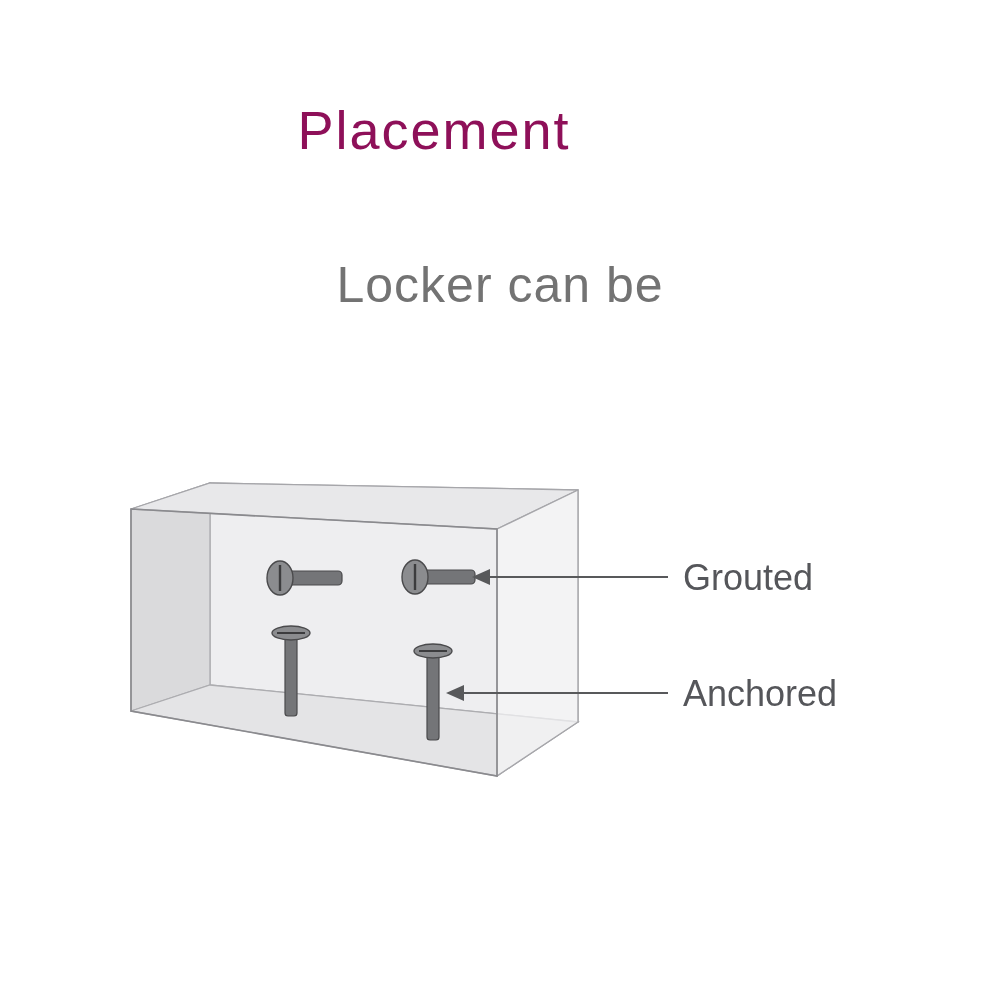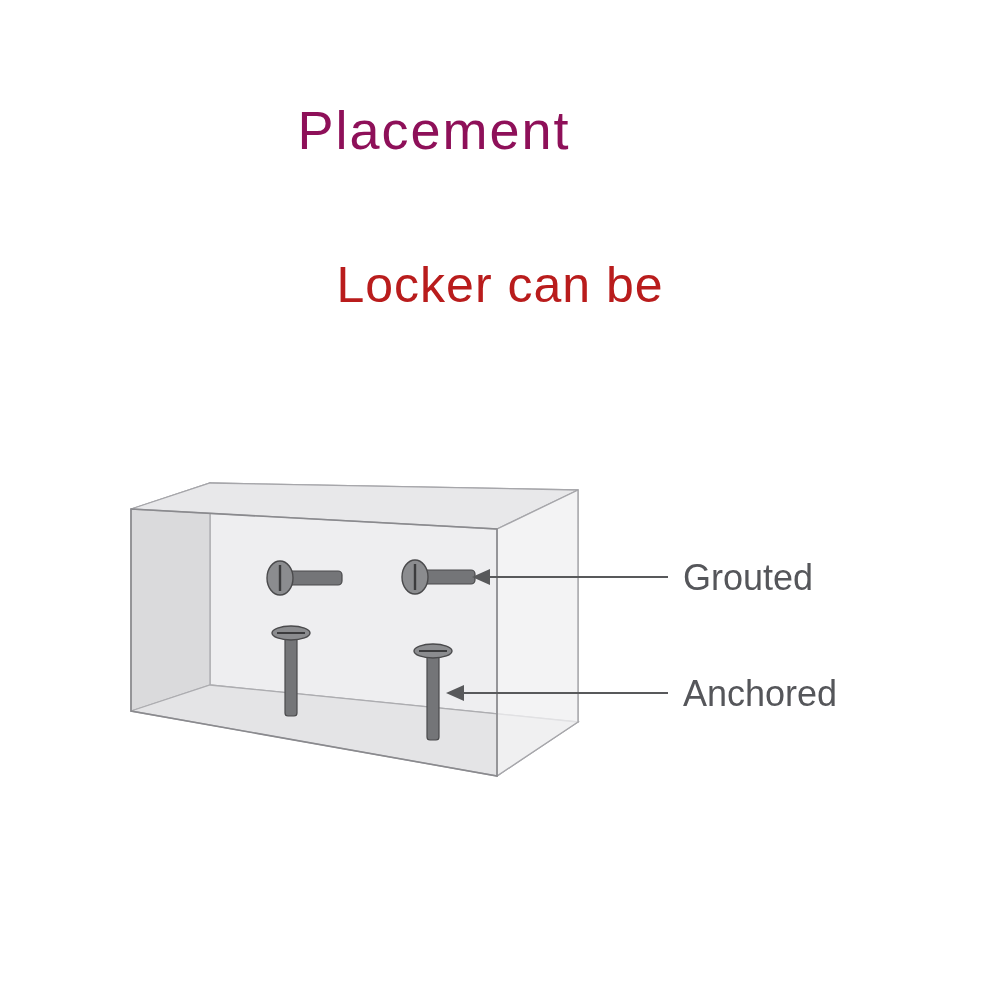--- a/index.html
+++ b/index.html
@@ -9,21 +9,21 @@
     background: #ffffff; overflow: hidden;
   }
   .title {
     position: absolute; top: 99px; left: 0; width: 868px; margin: 0;
     text-align: center; font-size: 54px; font-weight: 400;
     letter-spacing: 2px; color: #8E1059;
   }
   .subtitle {
     position: absolute; top: 252px; left: 0; width: 1000px;
     text-align: center; font-size: 50px; line-height: 67px;
-    letter-spacing: 1px; color: #b91c1c; font-weight: 400;
+    letter-spacing: 1px; color: #737373; font-weight: 400;
   }
   .diagram-svg { position: absolute; top: 0; left: 0; }
   .diagram-svg text {
     font-family: "Liberation Sans", sans-serif;
     font-size: 36px;
   }
 </style>
 </head>
 <body>
 

